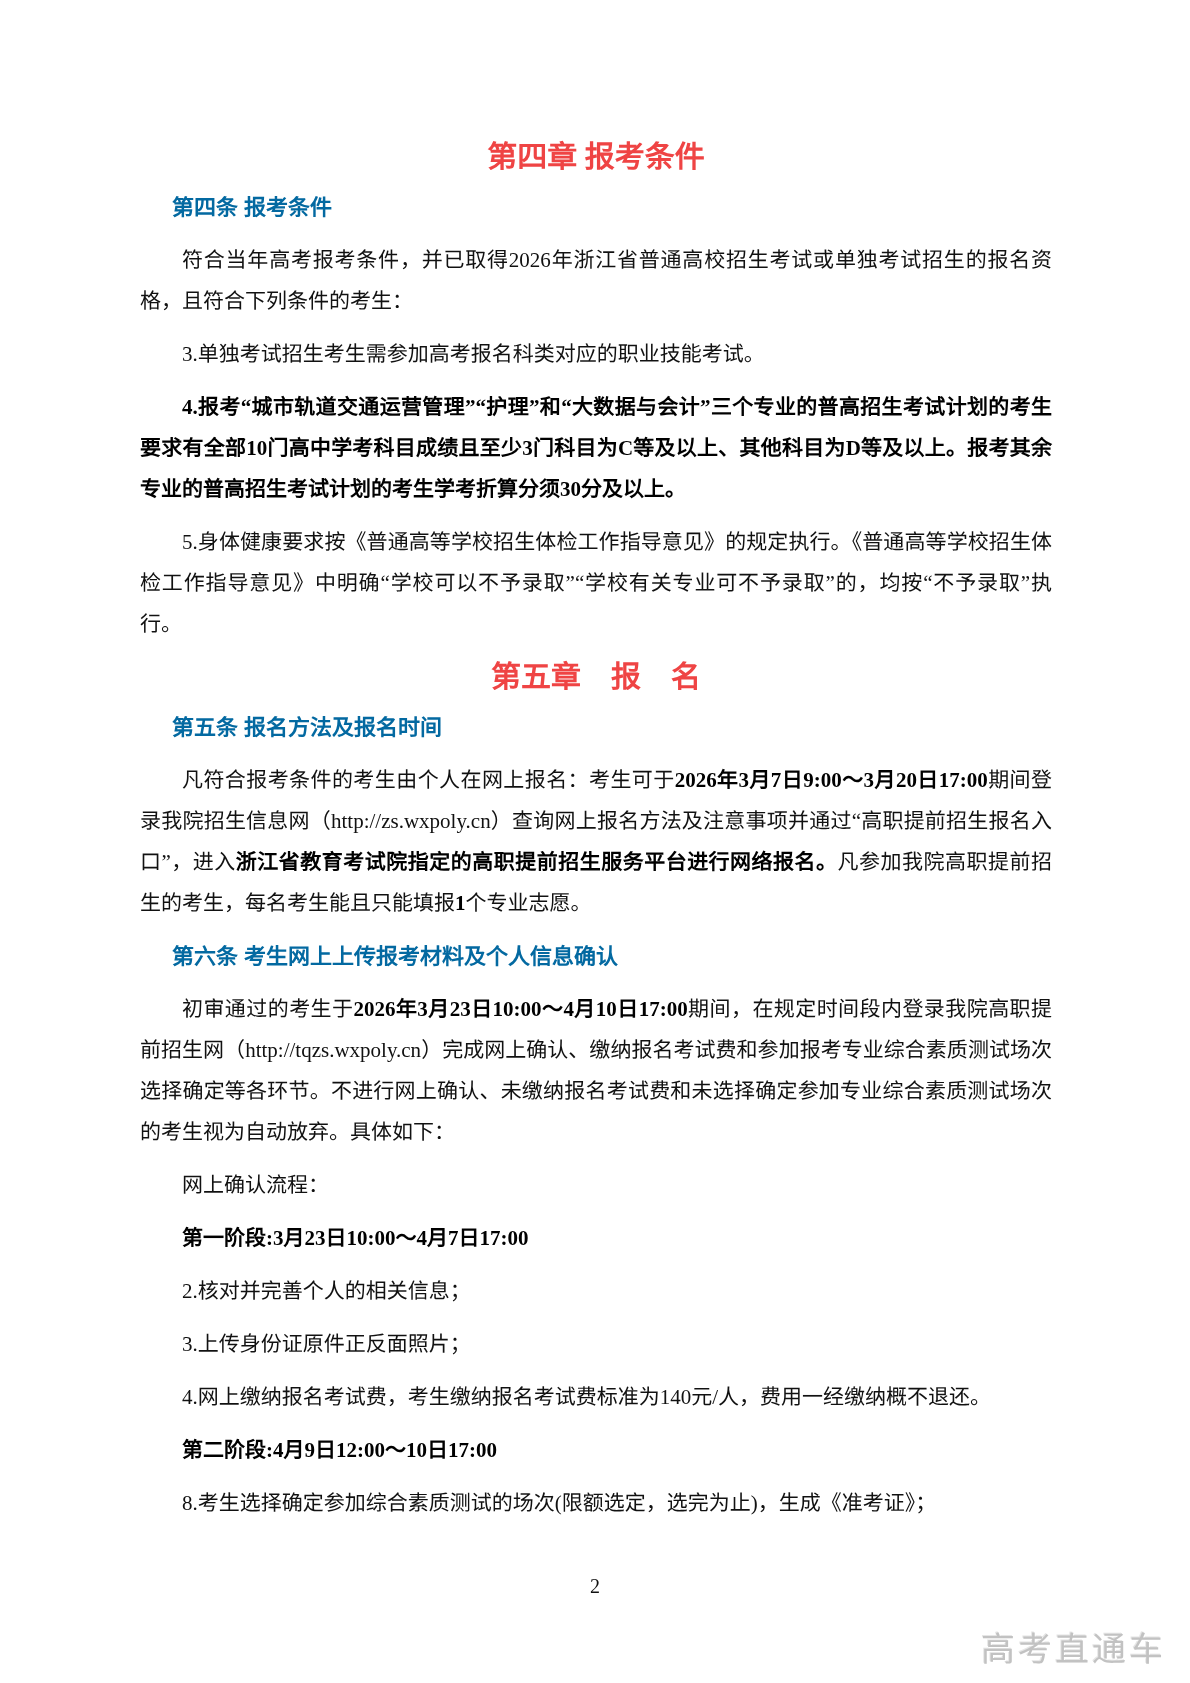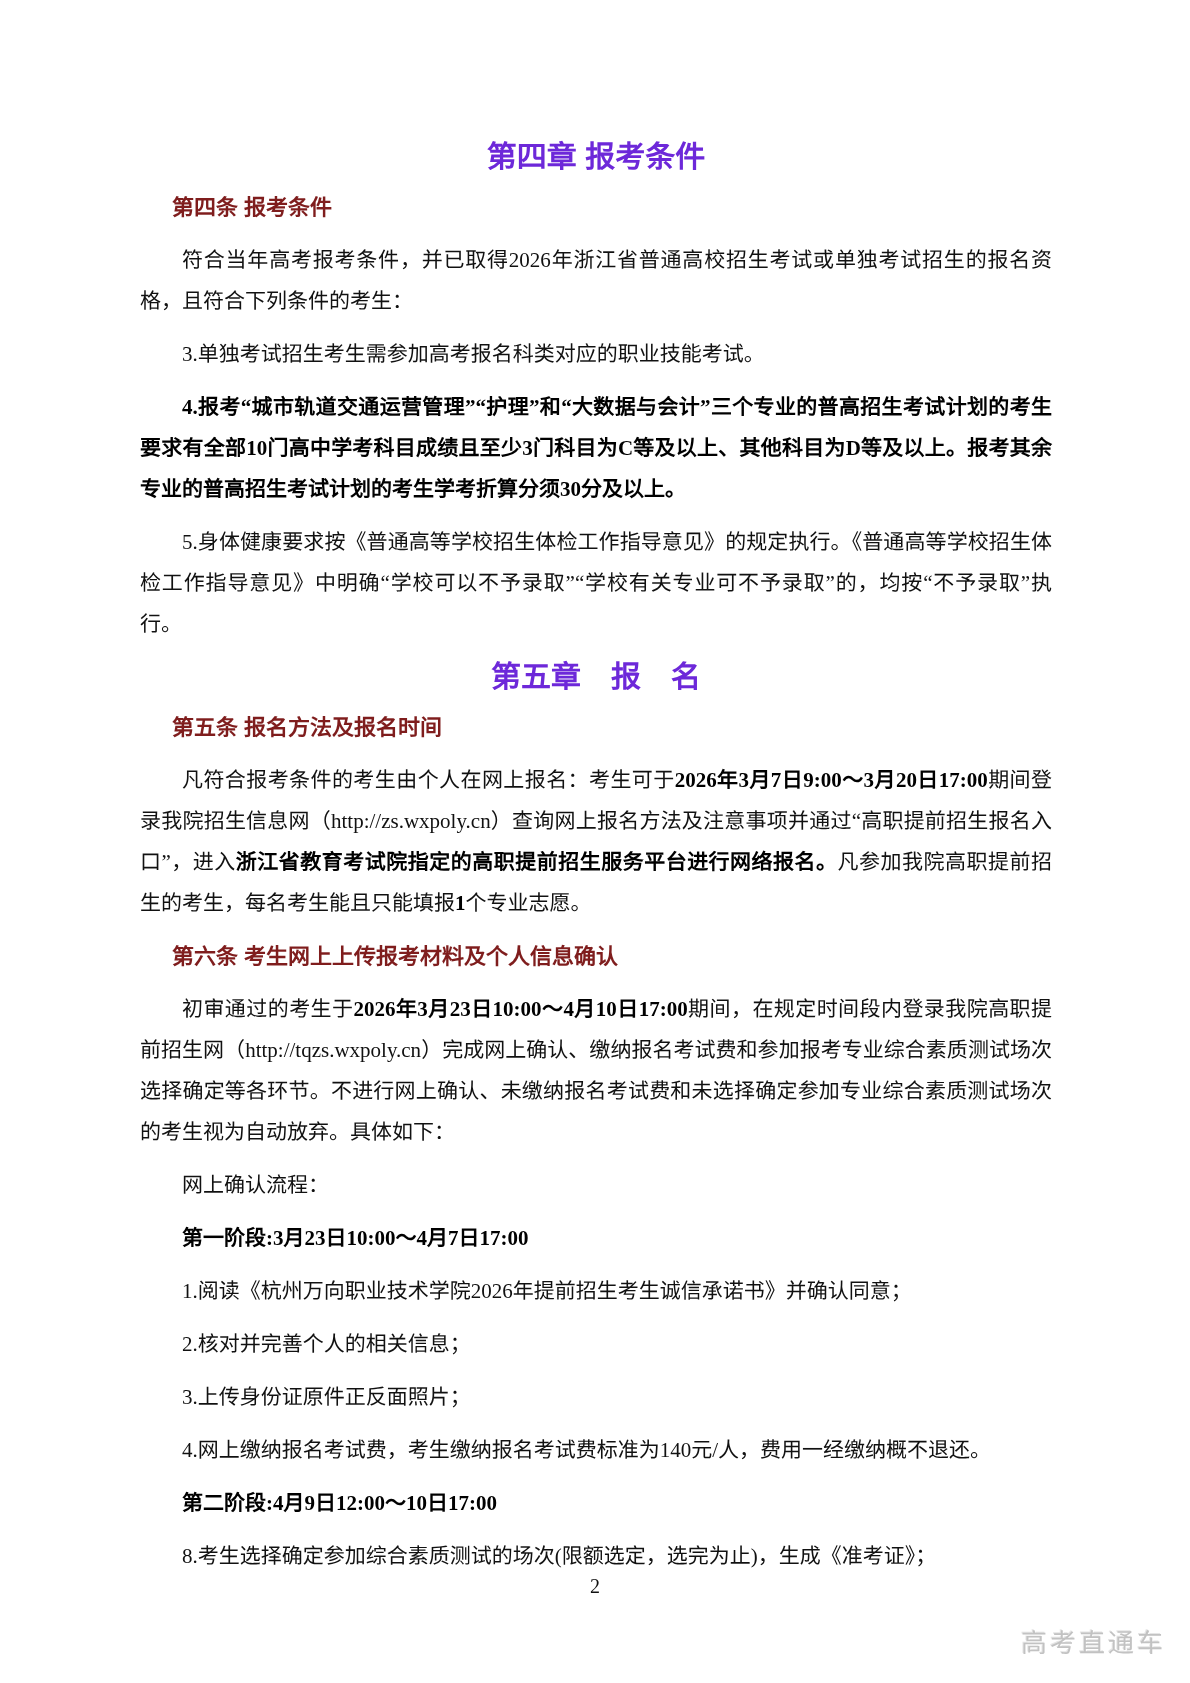--- a/index.html
+++ b/index.html
@@ -25,50 +25,50 @@
     line-height: 41px;
     text-align: justify;
     text-indent: 2em;
     margin: 12px;
   }
   .chapter {
     font-size: 30px;
     font-weight: bold;
     text-align: center;
     text-indent: 0;
-    font-family: Liberation Sans, sans-serif;
-    color: #6d28d9;
+    font-family: Liberation Serif, serif;
+    color: #ef4444;
     line-height: 40px;
     margin: 6px 0 10px 0;
   }
   .heading {
     font-size: 22px;
     font-weight: bold;
     font-family: "Liberation Sans", "DejaVu Sans", sans-serif;
-    color: #7f1d1d;
+    color: #0369a1;
     line-height: 41px;
     text-indent: 2em;
     margin: 0;
   }
   .b { font-weight: bold; color: #000000; }
   .page-number {
     position: absolute;
     top: 1572px;
     left: 0;
     width: 100%;
     text-align: center;
     font-size: 20px;
     line-height: 28px;
     color: #111111;
   }
   .watermark {
     position: absolute;
     top: 1622px;
     right: 24px;
-    font-size: 26px;
+    font-size: 34px;
     letter-spacing: 3px;
     color: #c2c2c2;
     font-family: "Liberation Sans", "DejaVu Sans", sans-serif;
     text-shadow: 1px 1px 0 #ffffff, -1px -1px 0 #e6e6e6;
     user-select: none;
   }
 </style>
 </head>
 <body>
 
@@ -79,21 +79,20 @@
     <div class="para"><span>3.单独考试招生考生需参加高考报名科类对应的职业技能考试。</span></div>
     <div class="para"><span class="b">4.报考“城市轨道交通运营管理”“护理”和“大数据与会计”三个专业的普高招生考试计划的考生要求有全部10门高中学考科目成绩且至少3门科目为C等及以上、其他科目为D等及以上。报考其余专业的普高招生考试计划的考生学考折算分须30分及以上。</span></div>
     <div class="para"><span>5.身体健康要求按《普通高等学校招生体检工作指导意见》的规定执行。《普通高等学校招生体检工作指导意见》中明确“学校可以不予录取”“学校有关专业可不予录取”的，均按“不予录取”执行。</span></div>
     <div class="chapter">第五章　报　名</div>
     <div class="heading">第五条 报名方法及报名时间</div>
     <div class="para"><span>凡符合报考条件的考生由个人在网上报名：考生可于</span><span class="b">2026年3月7日9:00～3月20日17:00</span><span>期间登录我院招生信息网（http://zs.wxpoly.cn）查询网上报名方法及注意事项并通过“高职提前招生报名入口”，进入</span><span class="b">浙江省教育考试院指定的高职提前招生服务平台进行网络报名。</span><span>凡参加我院高职提前招生的考生，每名考生能且只能填报</span><span class="b">1</span><span>个专业志愿。</span></div>
     <div class="heading">第六条 考生网上上传报考材料及个人信息确认</div>
     <div class="para"><span>初审通过的考生于</span><span class="b">2026年3月23日10:00～4月10日17:00</span><span>期间，在规定时间段内登录我院高职提前招生网（http://tqzs.wxpoly.cn）完成网上确认、缴纳报名考试费和参加报考专业综合素质测试场次选择确定等各环节。不进行网上确认、未缴纳报名考试费和未选择确定参加专业综合素质测试场次的考生视为自动放弃。具体如下：</span></div>
     <div class="para"><span>网上确认流程：</span></div>
     <div class="para"><span class="b">第一阶段:3月23日10:00～4月7日17:00</span></div>
-    <div class="para"><span>1.阅读《杭州万向职业技术学院2026年提前招生考生诚信承诺书》并确认同意；</span></div>
     <div class="para"><span>2.核对并完善个人的相关信息；</span></div>
     <div class="para"><span>3.上传身份证原件正反面照片；</span></div>
     <div class="para"><span>4.网上缴纳报名考试费，考生缴纳报名考试费标准为140元/人，费用一经缴纳概不退还。</span></div>
     <div class="para"><span class="b">第二阶段:4月9日12:00～10日17:00</span></div>
     <div class="para"><span>8.考生选择确定参加综合素质测试的场次(限额选定，选完为止)，生成《准考证》；</span></div>
   </div>
 
 <div class="page-number">2</div>
 <div class="watermark">高考直通车</div>
 

